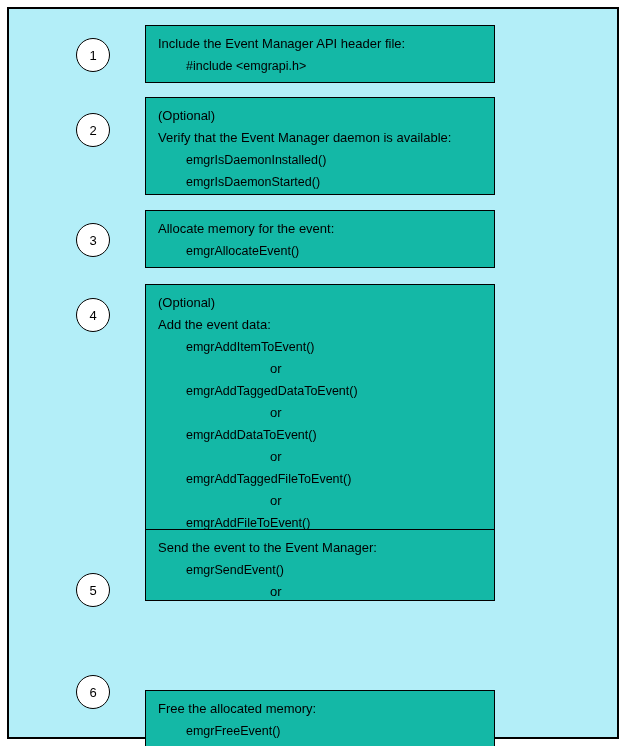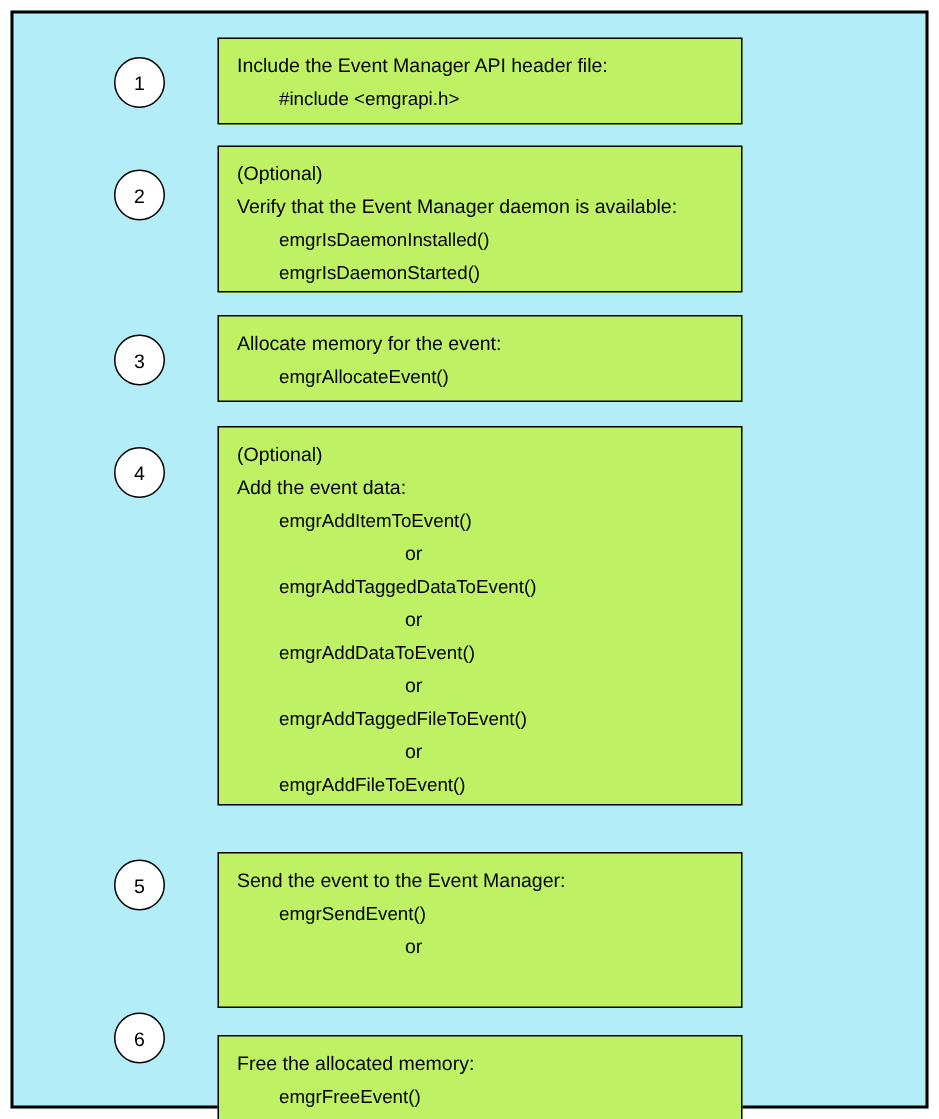--- a/index.html
+++ b/index.html
@@ -31,21 +31,21 @@
     align-items: center;
     justify-content: center;
     font-size: 13px;
   }
   .box {
     position: absolute;
     left: 145px;
     width: 350px;
     box-sizing: border-box;
     border: 1.5px solid #000000;
-    background: #bef264;
+    background: #14b8a6;
     padding: 7px 12px 0 12px;
   }
   .line { line-height: 22px; font-size: 13px; white-space: pre; }
   .line.code {
     margin-left: 28px;
     font-family: Liberation Sans, sans-serif;
     font-size: 12.5px;
   }
   .line.or { margin-left: 112px; }
 </style>
@@ -94,21 +94,21 @@
     <div class="line code">emgrAddDataToEvent()</div>
     <div class="line or">or</div>
     <div class="line code">emgrAddTaggedFileToEvent()</div>
     <div class="line or">or</div>
     <div class="line code">emgrAddFileToEvent()</div>
   </div>
 
   <div class="circle" style="top:573px">
     <span>5</span>
   </div>
-  <div class="box" style="top:568px;height:104px">
+  <div class="box" style="top:529px;height:72px">
     <div class="line text">Send the event to the Event Manager:</div>
     <div class="line code">emgrSendEvent()</div>
     <div class="line or">or</div>
   </div>
 
   <div class="circle" style="top:675px">
     <span>6</span>
   </div>
   <div class="box" style="top:690px;height:61px">
     <div class="line text">Free the allocated memory:</div>

